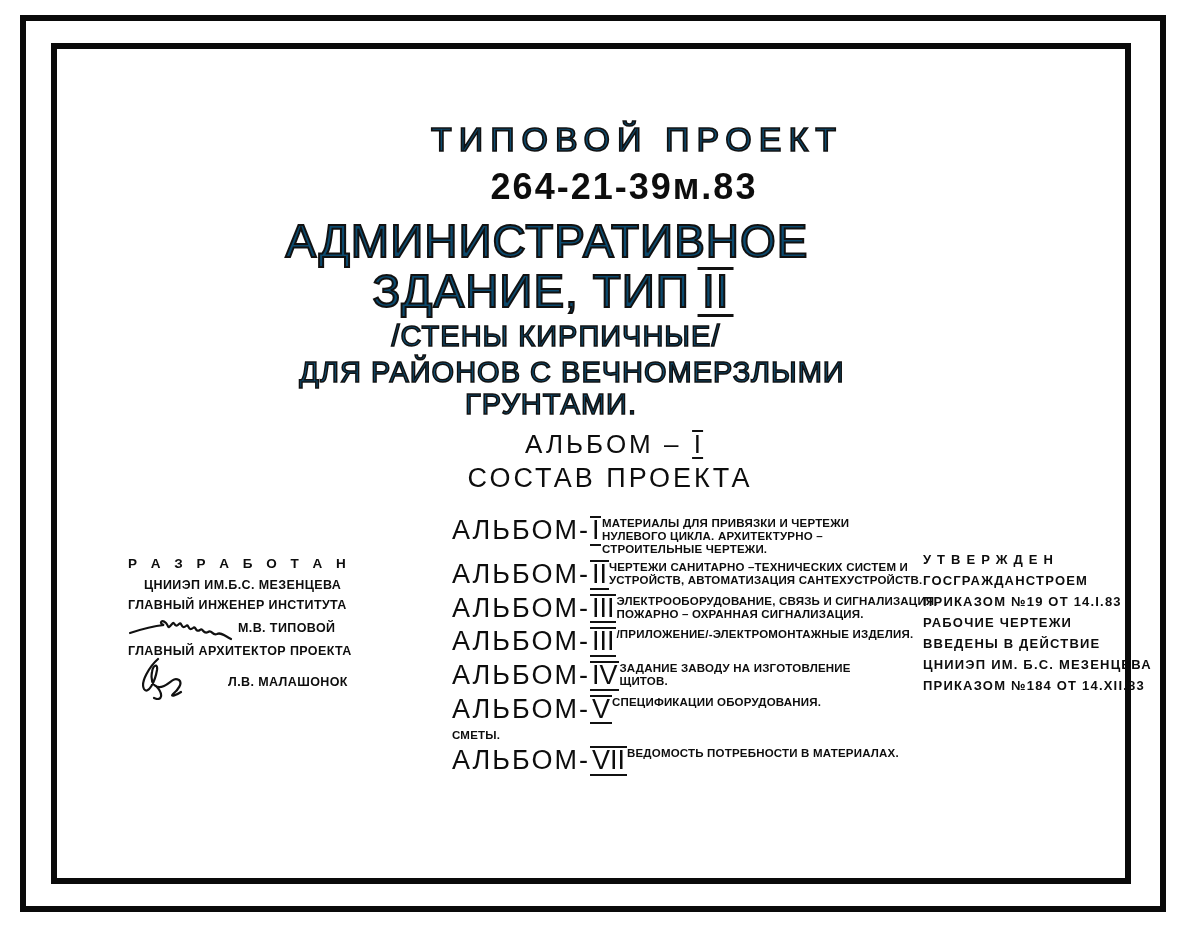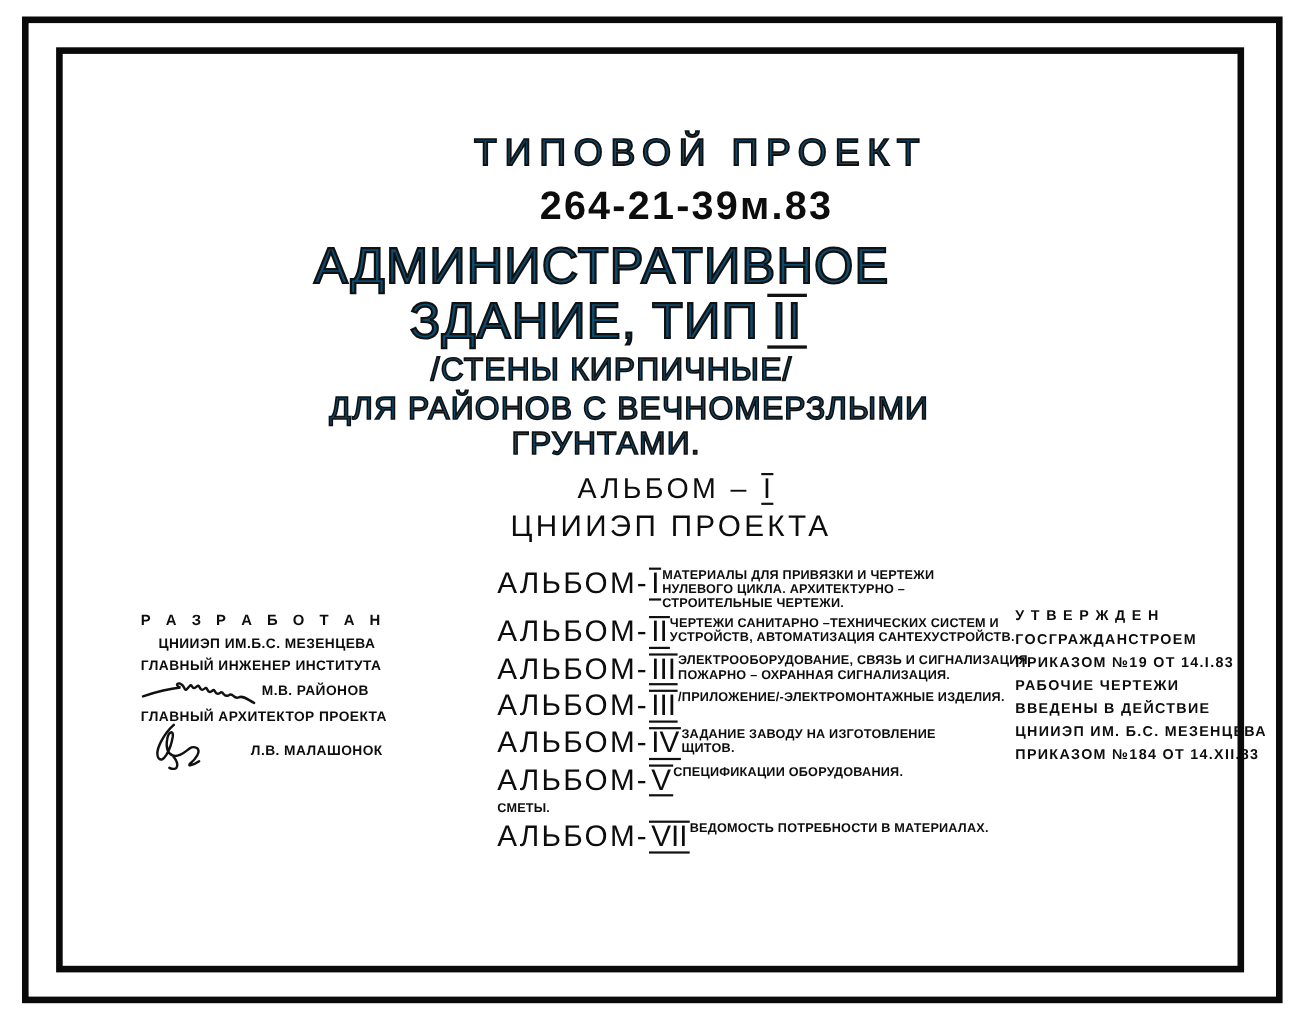--- a/index.html
+++ b/index.html
@@ -81,21 +81,21 @@
 <div class="abs ctr projno">264-21-39м.83</div>
 
 <div class="abs ctr outline title1">АДМИНИСТРАТИВНОЕ</div>
 <div class="abs ctr outline title2"><span>ЗДАНИЕ, ТИП</span><span class="rn-big">II</span></div>
 
 <div class="abs ctr outline sub sub1">/СТЕНЫ КИРПИЧНЫЕ/</div>
 <div class="abs ctr outline sub sub2">ДЛЯ РАЙОНОВ С ВЕЧНОМЕРЗЛЫМИ</div>
 <div class="abs ctr outline sub sub3">ГРУНТАМИ.</div>
 
 <div class="abs ctr albhead"><span>АЛЬБОМ – </span><span class="rn">I</span></div>
-<div class="abs ctr tochead">ЦНИИЭП ПРОЕКТА</div>
+<div class="abs ctr tochead">СОСТАВ ПРОЕКТА</div>
 
 <div class="album-list">
     <div class="album-row">
       <div class="album-label"><span>АЛЬБОМ-</span><span class="rn">I</span></div>
       <div class="album-desc">МАТЕРИАЛЫ ДЛЯ ПРИВЯЗКИ И ЧЕРТЕЖИ
 НУЛЕВОГО ЦИКЛА. АРХИТЕКТУРНО –
 СТРОИТЕЛЬНЫЕ ЧЕРТЕЖИ.</div>
     </div>
     <div class="album-row">
       <div class="album-label"><span>АЛЬБОМ-</span><span class="rn">II</span></div>
@@ -130,21 +130,21 @@
   </div>
 
 <div class="dev-block">
   <div class="dev-heading">Р А З Р А Б О Т А Н</div>
   <div class="dev-line">ЦНИИЭП ИМ.Б.С. МЕЗЕНЦЕВА</div>
   <div class="dev-role">ГЛАВНЫЙ ИНЖЕНЕР ИНСТИТУТА</div>
   <div class="sig-row">
     <svg width="106" height="28" viewBox="0 0 106 28">
       <path d="M2 19 C14 15 26 12 36 11 C30 9 34 5 38 9 C41 12 39 16 44 10 C47 6 46 15 51 10 C54 7 53 16 58 12 C61 9 60 18 65 14 C68 11 67 19 72 16 C75 13 75 21 80 18 C84 15 84 22 89 20 C93 18 97 22 103 25" fill="none" stroke="#111" stroke-width="2.2" stroke-linecap="round"></path>
     </svg>
-    <span class="sig-name">М.В. РАЙОНОВ</span>
+    <span class="sig-name">М.В. ТИПОВОЙ</span>
   </div>
   <div class="dev-role">ГЛАВНЫЙ АРХИТЕКТОР ПРОЕКТА</div>
   <div class="sig-row tall">
     <svg width="96" height="44" viewBox="0 0 96 44">
       <path d="M30 3 C22 10 12 26 16 33 C20 39 27 26 29 14 C30 7 25 9 24 16 C22 27 27 34 36 30 C43 27 45 21 51 24 C55 27 50 34 45 38 C42 41 47 40 53 36 M28 30 C36 38 34 46 26 42" fill="none" stroke="#111" stroke-width="2.2" stroke-linecap="round"></path>
     </svg>
     <span class="sig-name">Л.В. МАЛАШОНОК</span>
   </div>
 </div>
 

